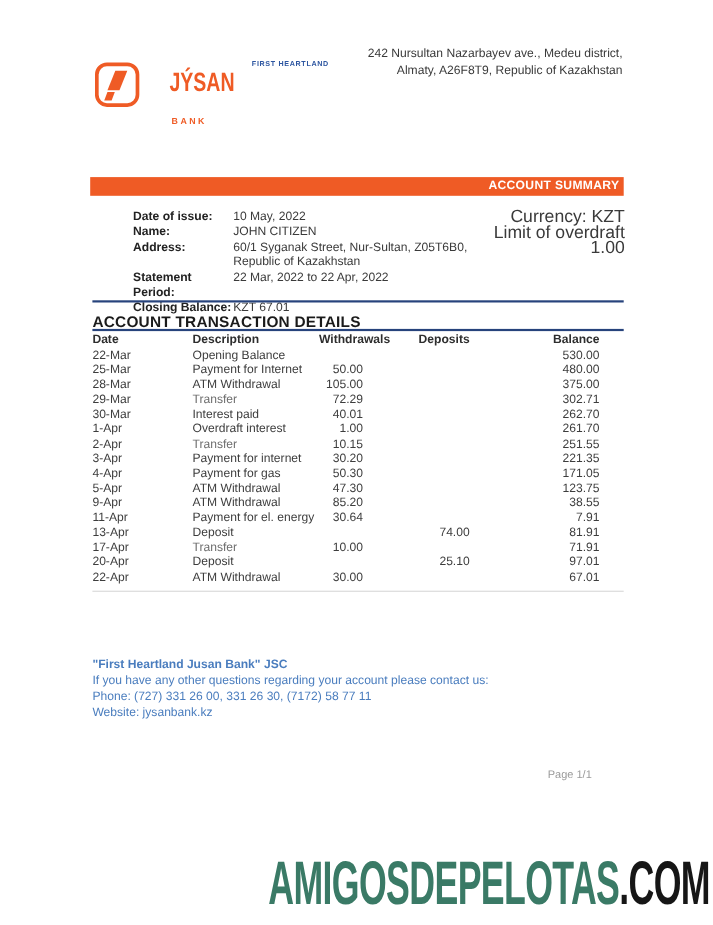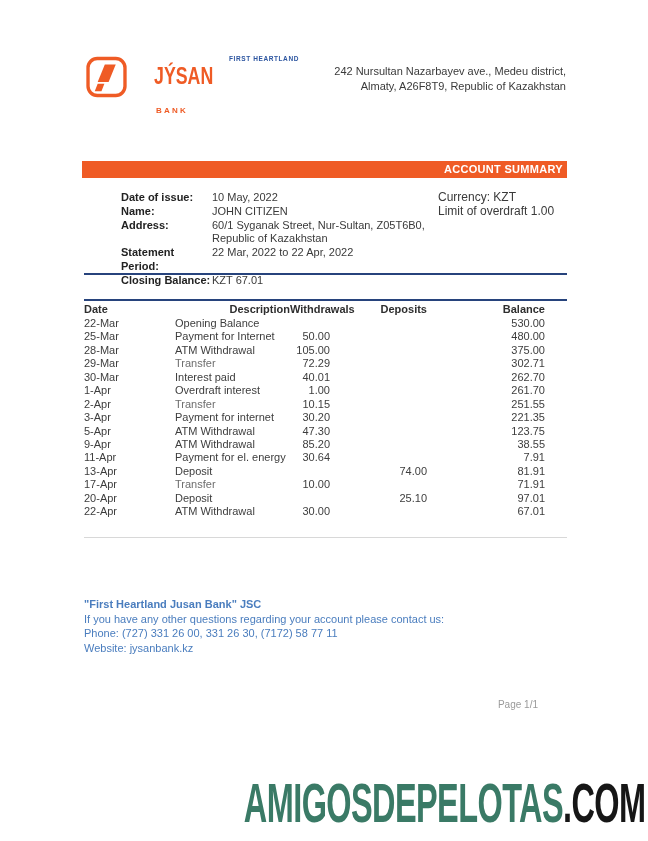--- a/index.html
+++ b/index.html
@@ -11,46 +11,46 @@
   .logo-block { left:84px; top:55px; width:180px; height:50px; }
   .logo-icon { position:absolute; left:0; top:1px; }
   .logo-tagline { position:absolute; left:79px; top:0; width:136px; font-size:6.5px; font-weight:bold;
                   color:var(--logo-blue); letter-spacing:0.6px; text-align:right; }
   .logo-brand { position:absolute; left:70px; top:7px; font-size:24px; font-weight:bold;
                 color:var(--orange); transform:scaleX(0.74); transform-origin:0 50%; white-space:nowrap; }
   .logo-sub { position:absolute; left:72px; top:33px; font-size:8px; font-weight:bold;
               color:var(--orange); letter-spacing:2.2px;margin-top:18px; }
 
   
-  .bank-address { right:82px; top:64px; text-align:right; font-size:11px; line-height:15px; color:#3a3a3a; }
+  .bank-address { right:82px; top:42px; text-align:right; font-size:11px; line-height:15px; color:#3a3a3a; }
 
   
   .summary-bar { left:82px; right:81px; top:161px; height:17px; background:var(--orange);
                  color:#ffffff; font-size:11px; font-weight:bold; text-align:right;
                  line-height:17px; padding-right:4px; letter-spacing:0.3px; }
   .summary-fields { left:84px; top:191px; width:350px; font-size:11px; line-height:13.8px; color:#3a3a3a; }
   .srow { display:flex; }
   .slabel { width:91px; flex-shrink:0; font-weight:bold; color:#222;margin-left:37px; }
   .svalue { color:#3a3a3a; }
-  .summary-right { left:438px; top:191px; width:130px; text-align:left;
-                   font-size:12px; line-height:13.8px; color:#3a3a3a; }
+  .summary-right { left:438px; top:191px; width:130px; text-align:right;
+                   font-size:16px; line-height:13.8px; color:#3a3a3a; }
   .navy-line { left:84px; right:81px; height:2px; background:var(--navy); }
 
   
   .txn-title { left:84px; top:284px; font-size:14px; font-weight:bold; color:#1a1a1a; letter-spacing:0.2px; }
   .txn-table { left:84px; right:81px; top:302px; }
   .trow { display:flex; height:13.45px; line-height:13.45px; font-size:11px; color:var(--text-dark); padding-right:20px; }
   .thead { font-weight:bold; color:#2e2e2e; height:15px; line-height:14px; }
   .tcell { flex-shrink:0; }
   .c-date { width:91px; text-align:left; }
   .c-desc { width:115px; text-align:left; }
   .c-wd   { width:50px; text-align:right; }
   .c-dep  { width:87px; text-align:right; }
   .c-bal  { width:118px; text-align:right; }
-  .thead .c-desc { text-align:right; }
+  .thead .c-desc { text-align:left; }
   .trow:not(.thead) .c-wd { padding-right:10px; }
   .c-desc.muted { color:var(--muted-gray); }
   .table-bottom-line { left:84px; right:81px; top:537px; height:1px; background:#d8d8d8; }
 
   
   .footer { left:84px; top:597px; font-size:11px; line-height:14.5px; color:var(--footer-blue); }
   .footer .bold { font-weight:bold; }
 
   .page-indicator { right:110px; top:699px; font-size:10px; color:var(--page-gray); }
 
@@ -110,20 +110,21 @@
     </div>
   </div>
 
   <div class="abs summary-right">
     <div>Currency: KZT</div>
     <div>Limit of overdraft 1.00</div>
   </div>
 
   <div class="abs navy-line" style="top:273px;"></div>
 
+  <div class="abs txn-title">ACCOUNT TRANSACTION DETAILS</div>
   <div class="abs navy-line" style="top:299px;"></div>
 
   <div class="abs txn-table">
     <div class="trow thead">
       <span class="tcell c-date">Date</span>
       <span class="tcell c-desc">Description</span>
       <span class="tcell c-wd">Withdrawals</span>
       <span class="tcell c-dep">Deposits</span>
       <span class="tcell c-bal">Balance</span>
     </div>
@@ -178,20 +179,27 @@
           <span class="tcell c-bal">251.55</span>
         </div>
         <div class="trow">
           <span class="tcell c-date">3-Apr</span>
           <span class="tcell c-desc">Payment for internet</span>
           <span class="tcell c-wd">30.20</span>
           <span class="tcell c-dep"></span>
           <span class="tcell c-bal">221.35</span>
         </div>
         <div class="trow">
+          <span class="tcell c-date">4-Apr</span>
+          <span class="tcell c-desc">Payment for gas</span>
+          <span class="tcell c-wd">50.30</span>
+          <span class="tcell c-dep"></span>
+          <span class="tcell c-bal">171.05</span>
+        </div>
+        <div class="trow">
           <span class="tcell c-date">5-Apr</span>
           <span class="tcell c-desc">ATM Withdrawal</span>
           <span class="tcell c-wd">47.30</span>
           <span class="tcell c-dep"></span>
           <span class="tcell c-bal">123.75</span>
         </div>
         <div class="trow">
           <span class="tcell c-date">9-Apr</span>
           <span class="tcell c-desc">ATM Withdrawal</span>
           <span class="tcell c-wd">85.20</span>

